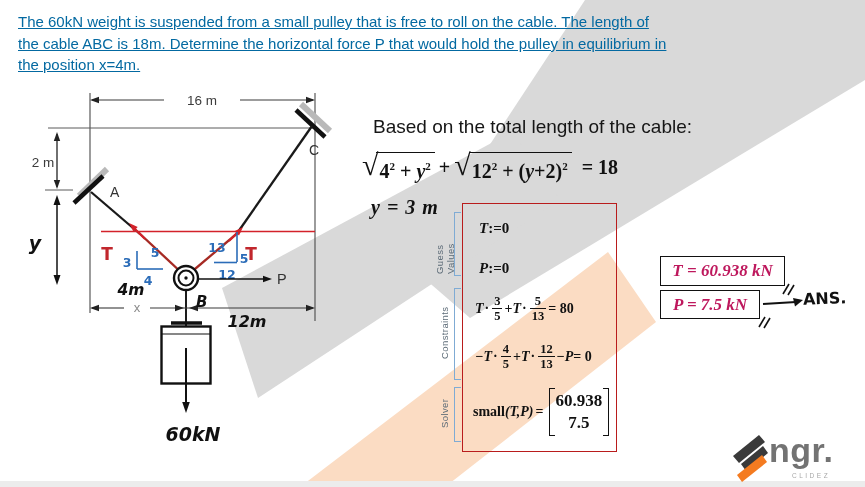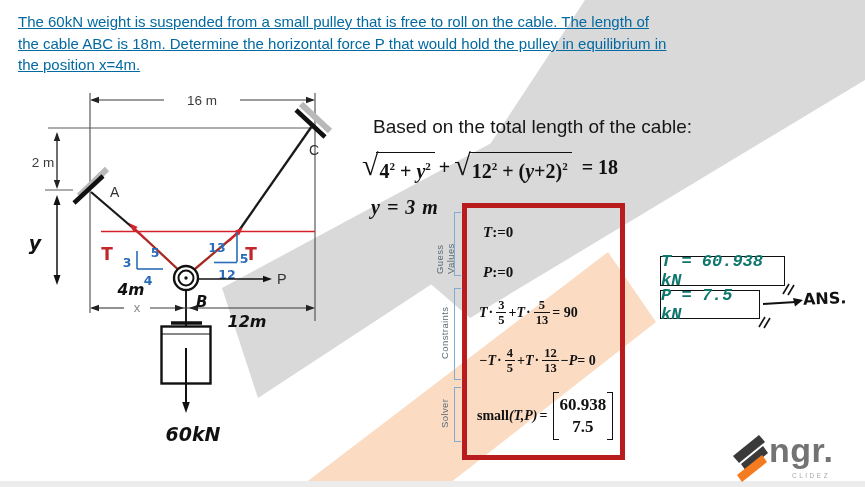--- a/index.html
+++ b/index.html
@@ -17,43 +17,43 @@
   .rad{display:inline-flex;align-items:flex-start;margin-right:4px;}
   .rs{font-size:30px;font-weight:400;line-height:26px;margin-right:-2px;}
   .rb{border-top:1.7px solid #111;padding:2px 4px 0 3px;line-height:22px;}
   sup{font-size:11px;font-weight:700;}
   .it{font-style:italic;}
   .plus{margin:4px 4px 0 0;}
   .eqrhs{margin-top:4px;margin-left:6px;}
   .yres{position:absolute;left:363px;top:196px;z-index:5;font-family:"Liberation Serif",serif;
         font-weight:700;font-size:20px;font-style:italic;color:#111;letter-spacing:1px;margin-left:8px;}
   
-  .block{position:absolute;left:462px;top:203px;width:153px;height:247px;border:5px solid #b91c1c;
+  .block{position:absolute;left:462px;top:203px;width:153px;height:247px;border:1px solid #b91c1c;
          z-index:5;font-family:"Liberation Serif",serif;color:#111;}
   .brow{position:absolute;left:16px;white-space:nowrap;font-size:15px;font-weight:600;}
   .crow{position:absolute;left:12px;white-space:nowrap;font-size:14px;font-weight:600;
         display:flex;align-items:center;}
   .frac{display:inline-flex;flex-direction:column;align-items:center;font-size:12.5px;
         line-height:1.15;margin:0 2px;font-weight:700;}
   .frac .den{border-top:1.4px solid #111;padding:0 2px;}
   .dot{margin:0 1px;font-weight:700;}
   .mat{position:relative;display:inline-flex;flex-direction:column;align-items:center;
        font-size:17px;font-weight:700;line-height:1.3;padding:2px 7px;margin-left:3px;}
   .mat::before,.mat::after{content:"";position:absolute;top:0;bottom:0;width:5px;}
   .mat::before{left:0;border:1.7px solid #111;border-right:none;}
   .mat::after{right:0;border:1.7px solid #111;border-left:none;}
   
   .secbrk{position:absolute;width:6px;border:1.5px solid #7fabd4;border-right:none;z-index:6;}
   .seclab{position:absolute;width:15px;writing-mode:vertical-rl;transform:rotate(180deg);
           font-size:9.5px;color:#5c6b77;z-index:6;display:flex;align-items:center;
           justify-content:center;letter-spacing:.4px;}
   
   .ansbox{position:absolute;border:1.8px solid #111;background:#fff;z-index:6;
-          font-family:Liberation Mono, monospace;font-style:italic;font-weight:700;
-          display:flex;align-items:center;justify-content:center;color:#0f766e;}
+          font-family:Liberation Serif, serif;font-style:italic;font-weight:700;
+          display:flex;align-items:center;justify-content:center;color:#be185d;}
   .ansbox.t{left:660px;top:256px;width:123px;height:28px;font-size:17px;}
   .ansbox.p{left:660px;top:290px;width:98px;height:27px;font-size:17px;}
   .anslab{position:absolute;left:803px;top:289px;z-index:6;font-family:"DejaVu Sans",sans-serif;
           font-weight:700;font-size:16px;transform:rotate(-2deg);color:#111;}
   
   .brand{position:absolute;left:769px;top:431px;z-index:6;font-size:34px;font-weight:600;
          color:#737373;letter-spacing:0.5px;}
   .brandsub{position:absolute;left:792px;top:472px;z-index:6;font-size:6.5px;color:#a8a8a8;
             letter-spacing:2.5px;}
 </style>
@@ -193,21 +193,21 @@
           <span class="num">3</span>
           <span class="den">5</span>
         </span>
         <span>+</span>
         <span class="it">T</span>
         <span class="dot">·</span>
         <span class="frac">
           <span class="num">5</span>
           <span class="den">13</span>
         </span>
-        <span>= 90</span>
+        <span>= 80</span>
     </div>
 
     <div class="crow" style="top:138px">
       <span class="it">−T</span>
         <span class="dot">·</span>
         <span class="frac">
           <span class="num">4</span>
           <span class="den">5</span>
         </span>
         <span>+</span>

